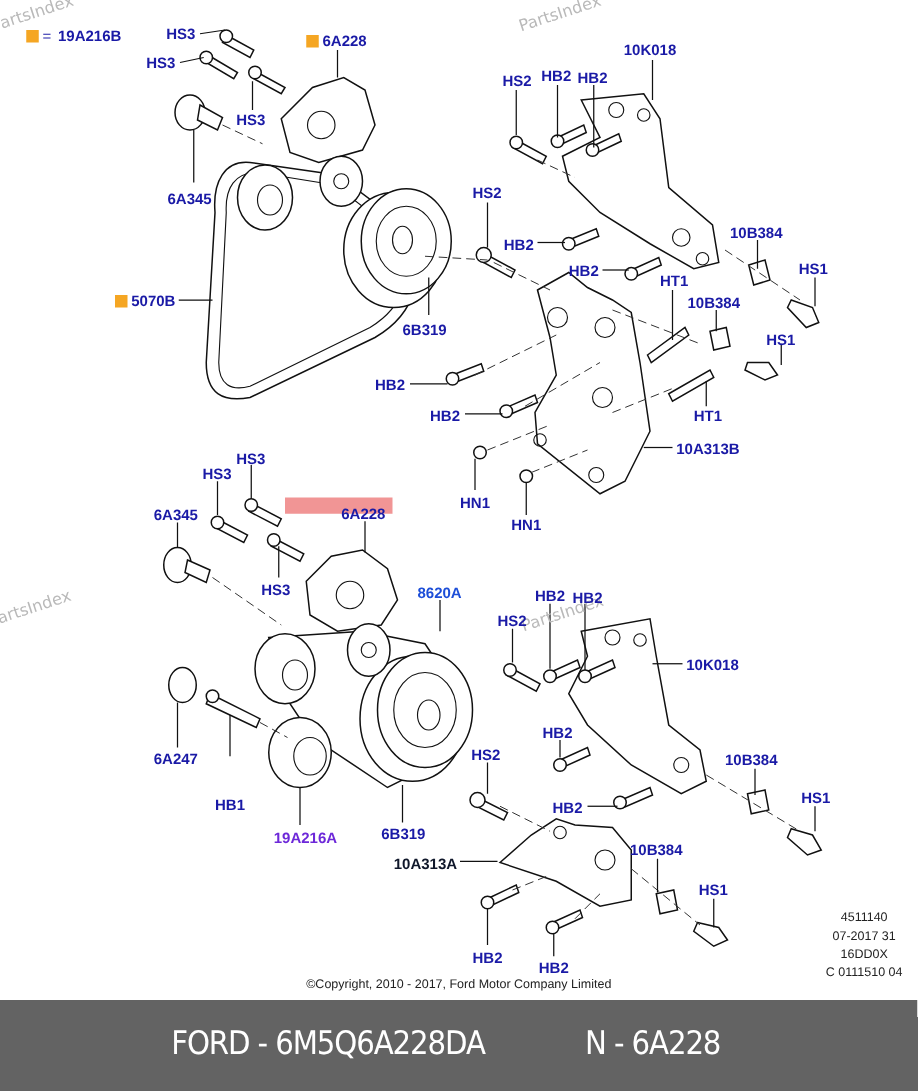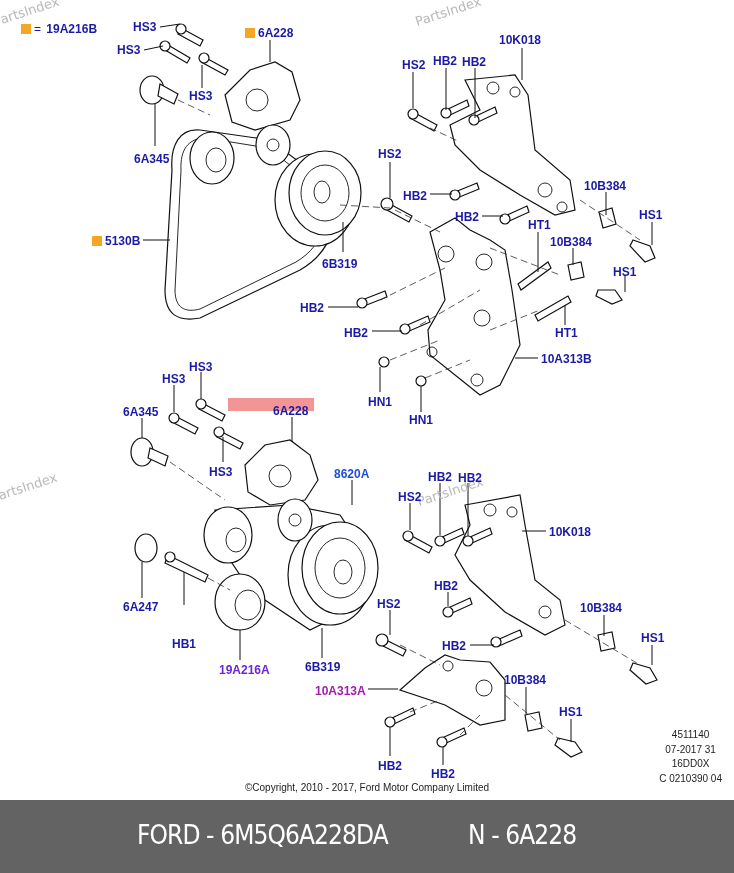--- a/index.html
+++ b/index.html
@@ -254,21 +254,21 @@
 <div class="lbl" style="left: 21px; top: 22px; color: rgb(26, 26, 166);">
   <span class="sq" style="background: rgb(245, 166, 35);"></span><span class="legend-eq">=</span>
   <span>19A216B</span>
 </div>
 
 <div class="lbl" style="left: 133px; top: 20px; color: rgb(26, 26, 166);">HS3</div>
 <div class="lbl" style="left: 117px; top: 43px; color: rgb(26, 26, 166);">HS3</div>
 <div class="lbl" style="left: 189px; top: 89px; color: rgb(26, 26, 166);">HS3</div>
 <div class="lbl" style="left: 245px; top: 26px; color: rgb(26, 26, 166);"><span class="sq" style="background: rgb(245, 166, 35);"></span><span>6A228</span></div>
 <div class="lbl" style="left: 134px; top: 152px; color: rgb(26, 26, 166);">6A345</div>
-<div class="lbl" style="left: 92px; top: 234px; color: rgb(26, 26, 166);"><span class="sq" style="background: rgb(245, 166, 35);"></span><span>5130B</span></div>
+<div class="lbl" style="left: 92px; top: 234px; color: rgb(26, 26, 166);"><span class="sq" style="background: rgb(245, 166, 35);"></span><span>5070B</span></div>
 <div class="lbl" style="left: 322px; top: 257px; color: rgb(26, 26, 166);">6B319</div>
 <div class="lbl" style="left: 499px; top: 33px; color: rgb(26, 26, 166);">10K018</div>
 <div class="lbl" style="left: 402px; top: 58px; color: rgb(26, 26, 166);">HS2</div>
 <div class="lbl" style="left: 433px; top: 54px; color: rgb(26, 26, 166);">HB2</div>
 <div class="lbl" style="left: 462px; top: 55px; color: rgb(26, 26, 166);">HB2</div>
 <div class="lbl" style="left: 378px; top: 147px; color: rgb(26, 26, 166);">HS2</div>
 <div class="lbl" style="left: 403px; top: 189px; color: rgb(26, 26, 166);">HB2</div>
 <div class="lbl" style="left: 455px; top: 210px; color: rgb(26, 26, 166);">HB2</div>
 <div class="lbl" style="left: 584px; top: 179px; color: rgb(26, 26, 166);">10B384</div>
 <div class="lbl" style="left: 639px; top: 208px; color: rgb(26, 26, 166);">HS1</div>
@@ -296,31 +296,31 @@
 <div class="lbl" style="left: 305px; top: 660px; color: rgb(26, 26, 166);">6B319</div>
 <div class="lbl" style="left: 398px; top: 490px; color: rgb(26, 26, 166);">HS2</div>
 <div class="lbl" style="left: 428px; top: 470px; color: rgb(26, 26, 166);">HB2</div>
 <div class="lbl" style="left: 458px; top: 471px; color: rgb(26, 26, 166);">HB2</div>
 <div class="lbl" style="left: 549px; top: 525px; color: rgb(26, 26, 166);">10K018</div>
 <div class="lbl" style="left: 434px; top: 579px; color: rgb(26, 26, 166);">HB2</div>
 <div class="lbl" style="left: 377px; top: 597px; color: rgb(26, 26, 166);">HS2</div>
 <div class="lbl" style="left: 580px; top: 601px; color: rgb(26, 26, 166);">10B384</div>
 <div class="lbl" style="left: 641px; top: 631px; color: rgb(26, 26, 166);">HS1</div>
 <div class="lbl" style="left: 442px; top: 639px; color: rgb(26, 26, 166);">HB2</div>
-<div class="lbl" style="left: 315px; top: 684px; color: #a21caf;">10A313A</div>
+<div class="lbl" style="left: 315px; top: 684px; color: #0f172a;">10A313A</div>
 <div class="lbl" style="left: 504px; top: 673px; color: rgb(26, 26, 166);">10B384</div>
 <div class="lbl" style="left: 559px; top: 705px; color: rgb(26, 26, 166);">HS1</div>
 <div class="lbl" style="left: 378px; top: 759px; color: rgb(26, 26, 166);">HB2</div>
 <div class="lbl" style="left: 431px; top: 767px; color: rgb(26, 26, 166);">HB2</div>
 
 <div class="meta">
   <div>4511140</div>
   <div>07-2017 31</div>
   <div>16DD0X</div>
-  <div>C 0210390 04</div>
+  <div>C 0111510 04</div>
 </div>
 
 <div class="copy">©Copyright, 2010 - 2017, Ford Motor Company Limited</div>
 
 <div class="bar">
   <span class="t1">FORD - 6M5Q6A228DA</span>
   <span class="t2">N - 6A228</span>
 </div>
 
 </body></html>

